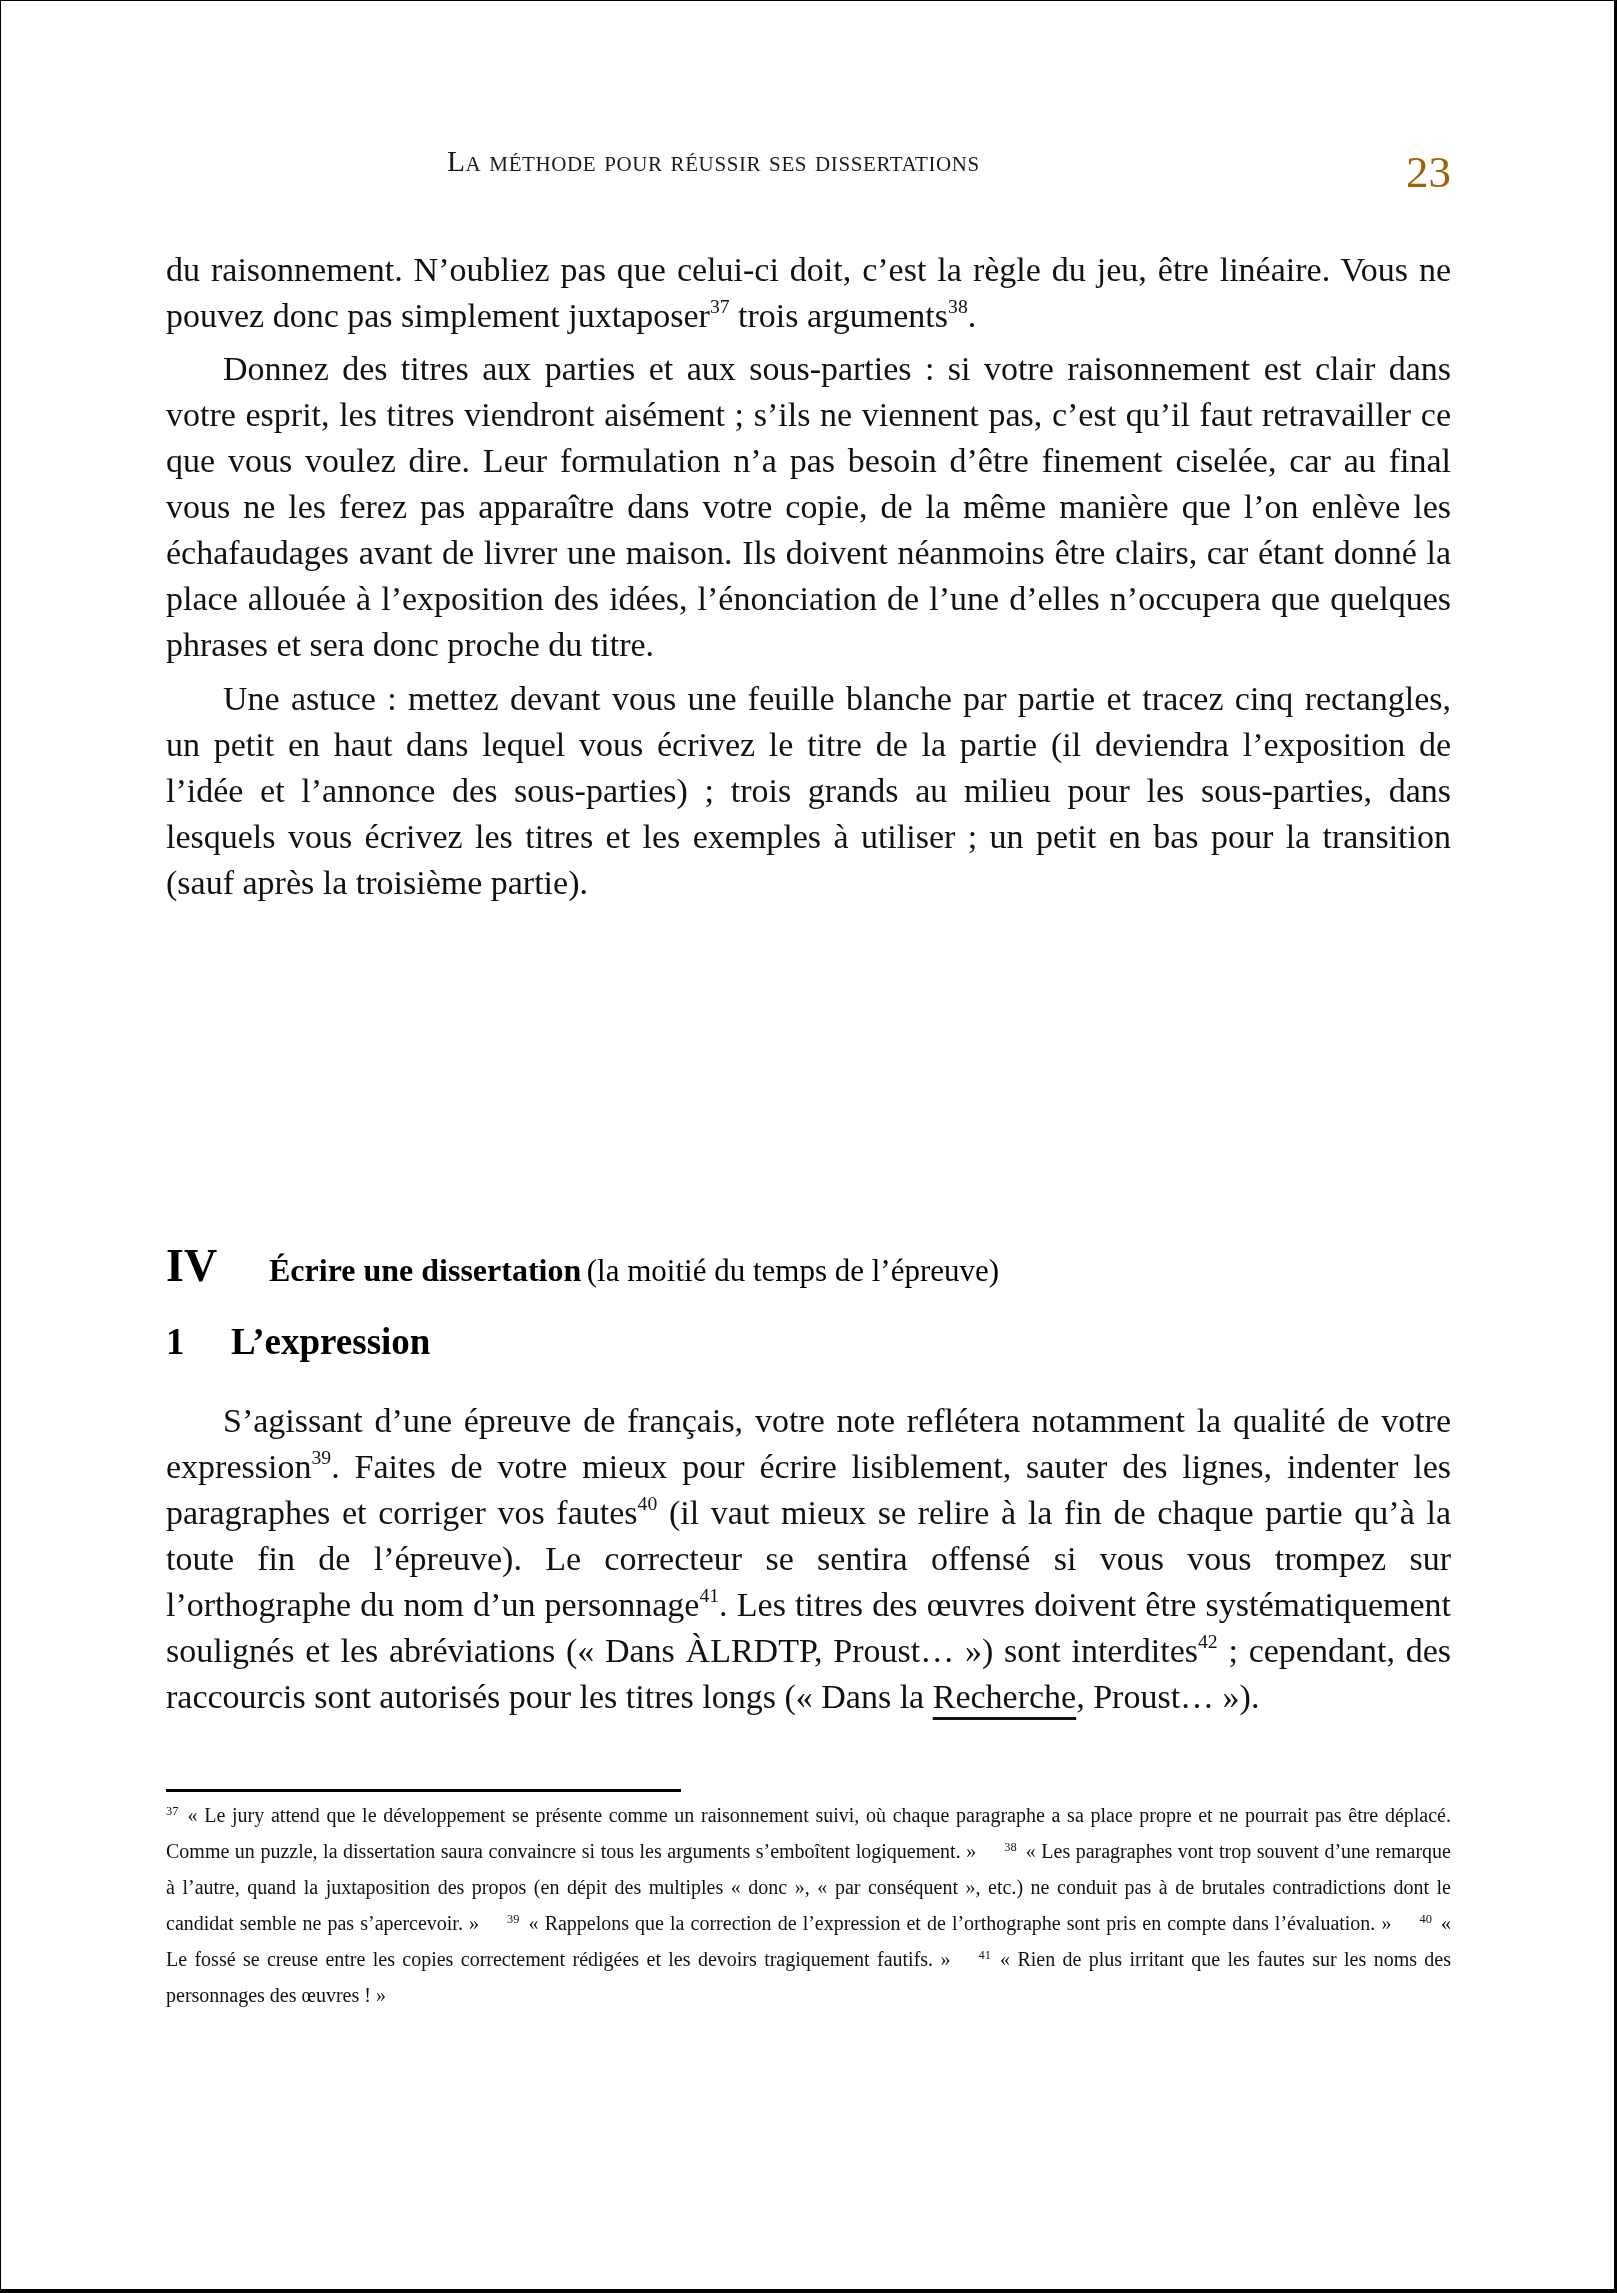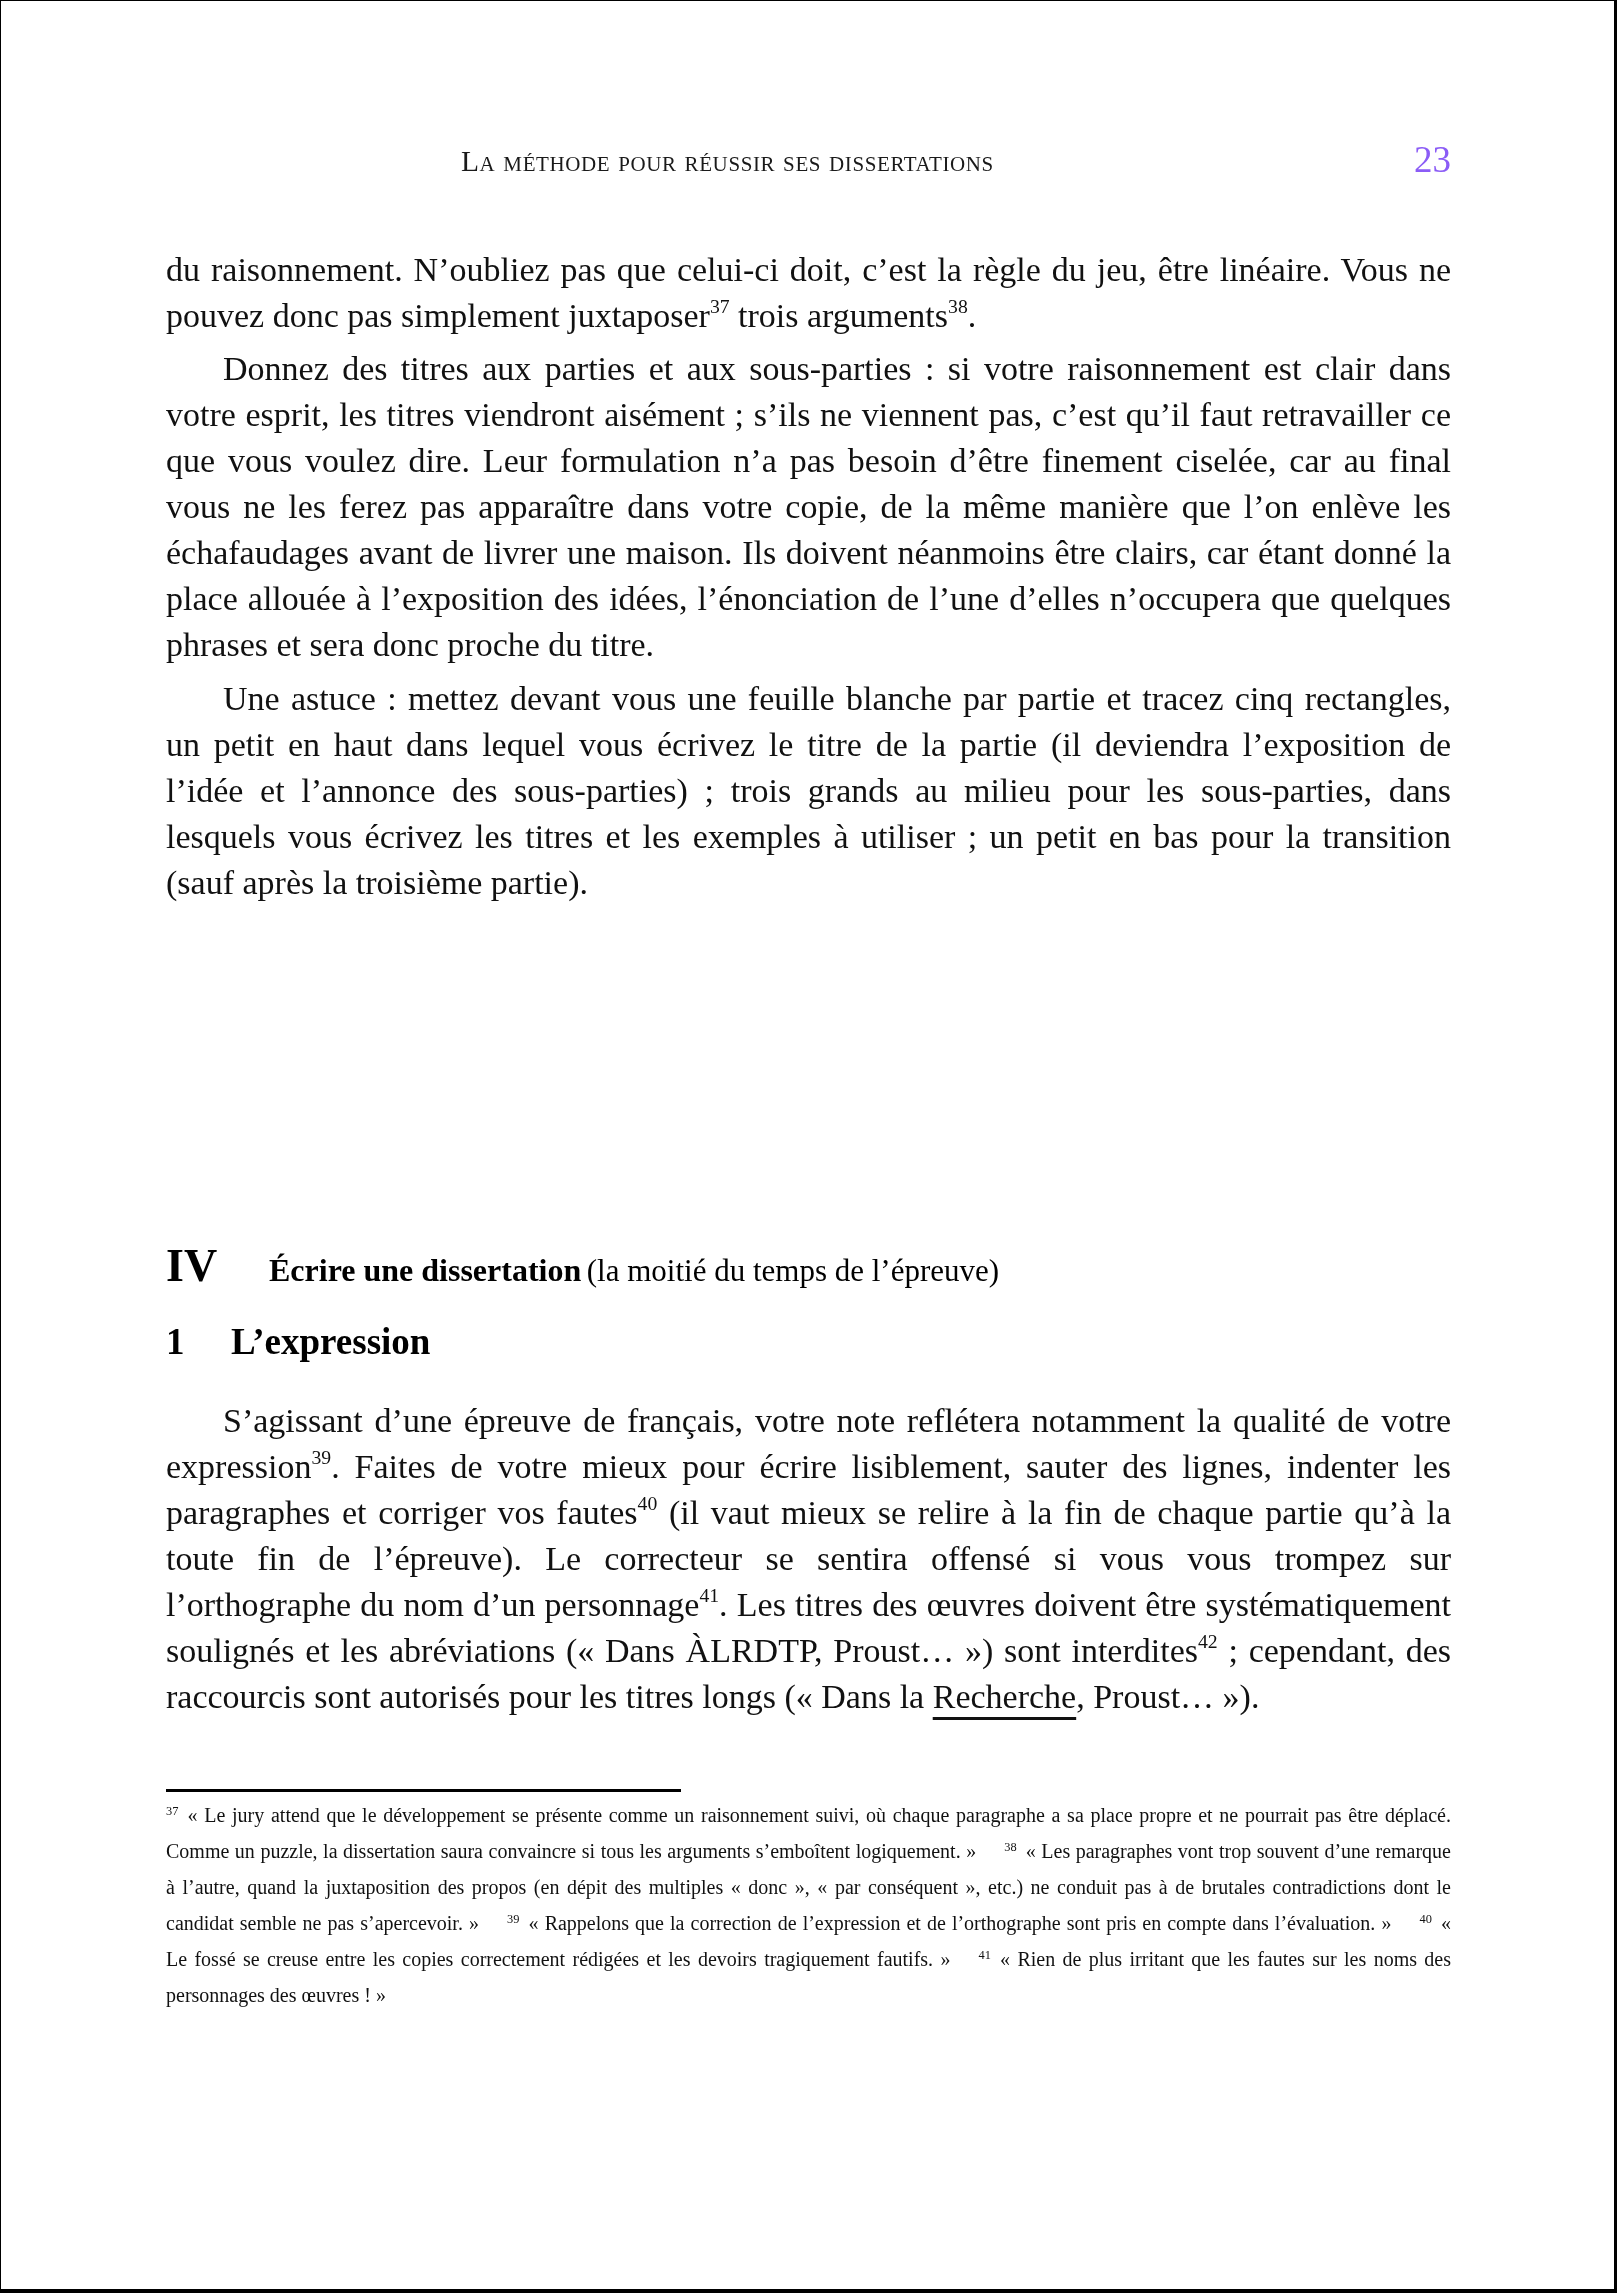--- a/index.html
+++ b/index.html
@@ -28,35 +28,35 @@
     }
     .running-header {
       position: absolute;
       top: 138px;
       left: 166px;
       width: 1285px;
       height: 46px;
     }
     .running-title {
       position: absolute;
-      left: 295px;
+      left: 281px;
       top: 7.4px;
       font-family: "Liberation Serif", serif;
       font-size: 29.5px;
       letter-spacing: 0.6px;
       font-variant: small-caps;
       color: #1a1a1a;
     }
     .page-number {
       position: absolute;
       right: 0;
-      top: 0;
+      top: 8px;
       font-family: "Liberation Serif", serif;
-      font-size: 37px;
-      color: #8b5cf6;
+      font-size: 45px;
+      color: #a16207;
     }
     .body-text {
       position: absolute;
       left: 166px;
       width: 1285px;
       font-family: "Liberation Serif", serif;
       font-size: 34px;
       line-height: 46px;
       text-align: justify;
       color: #111;

